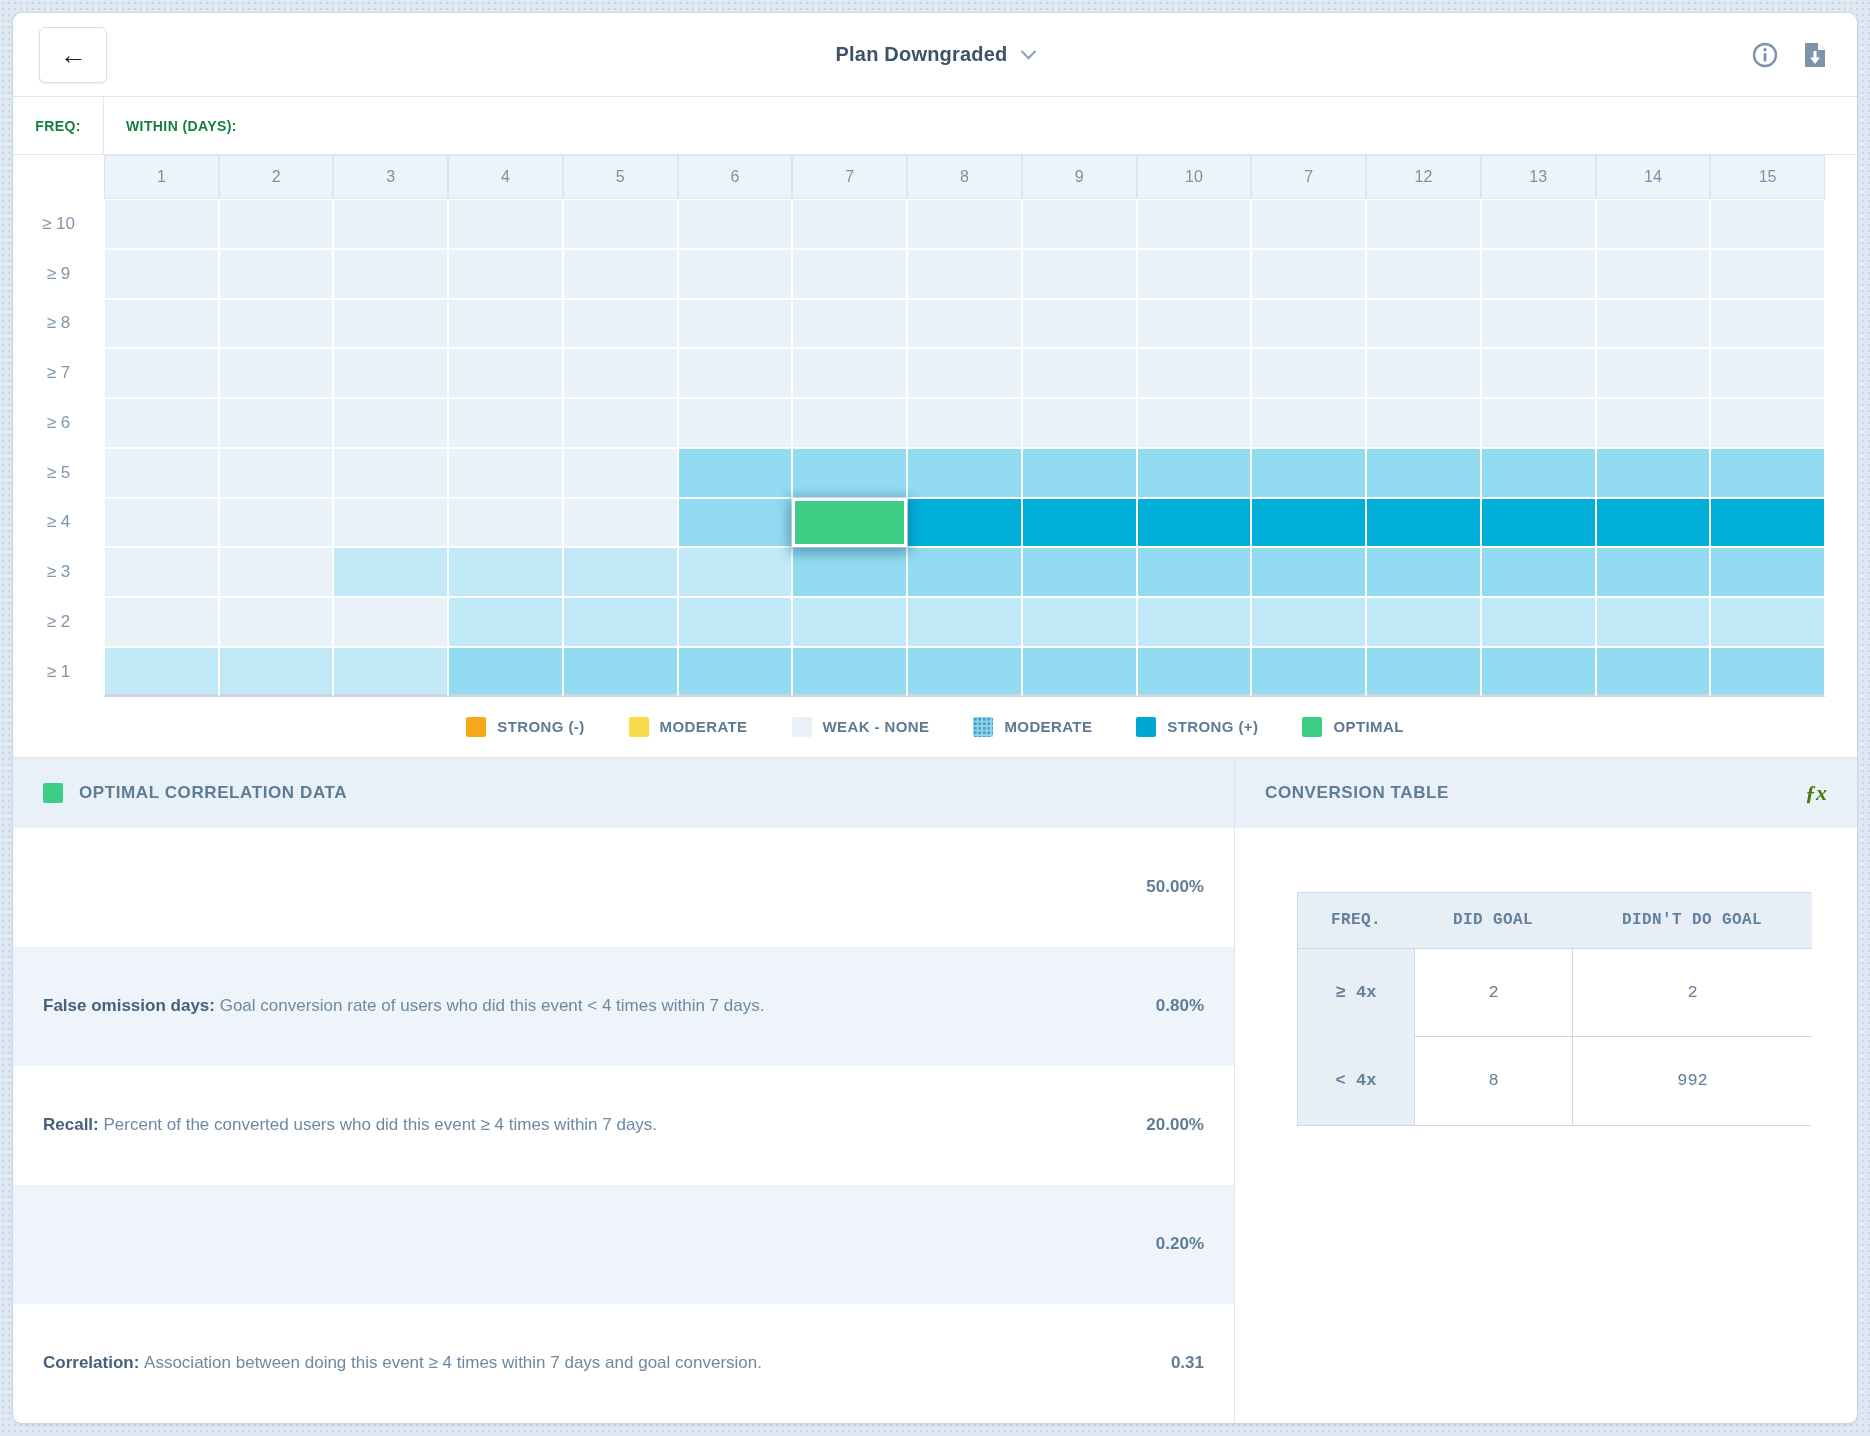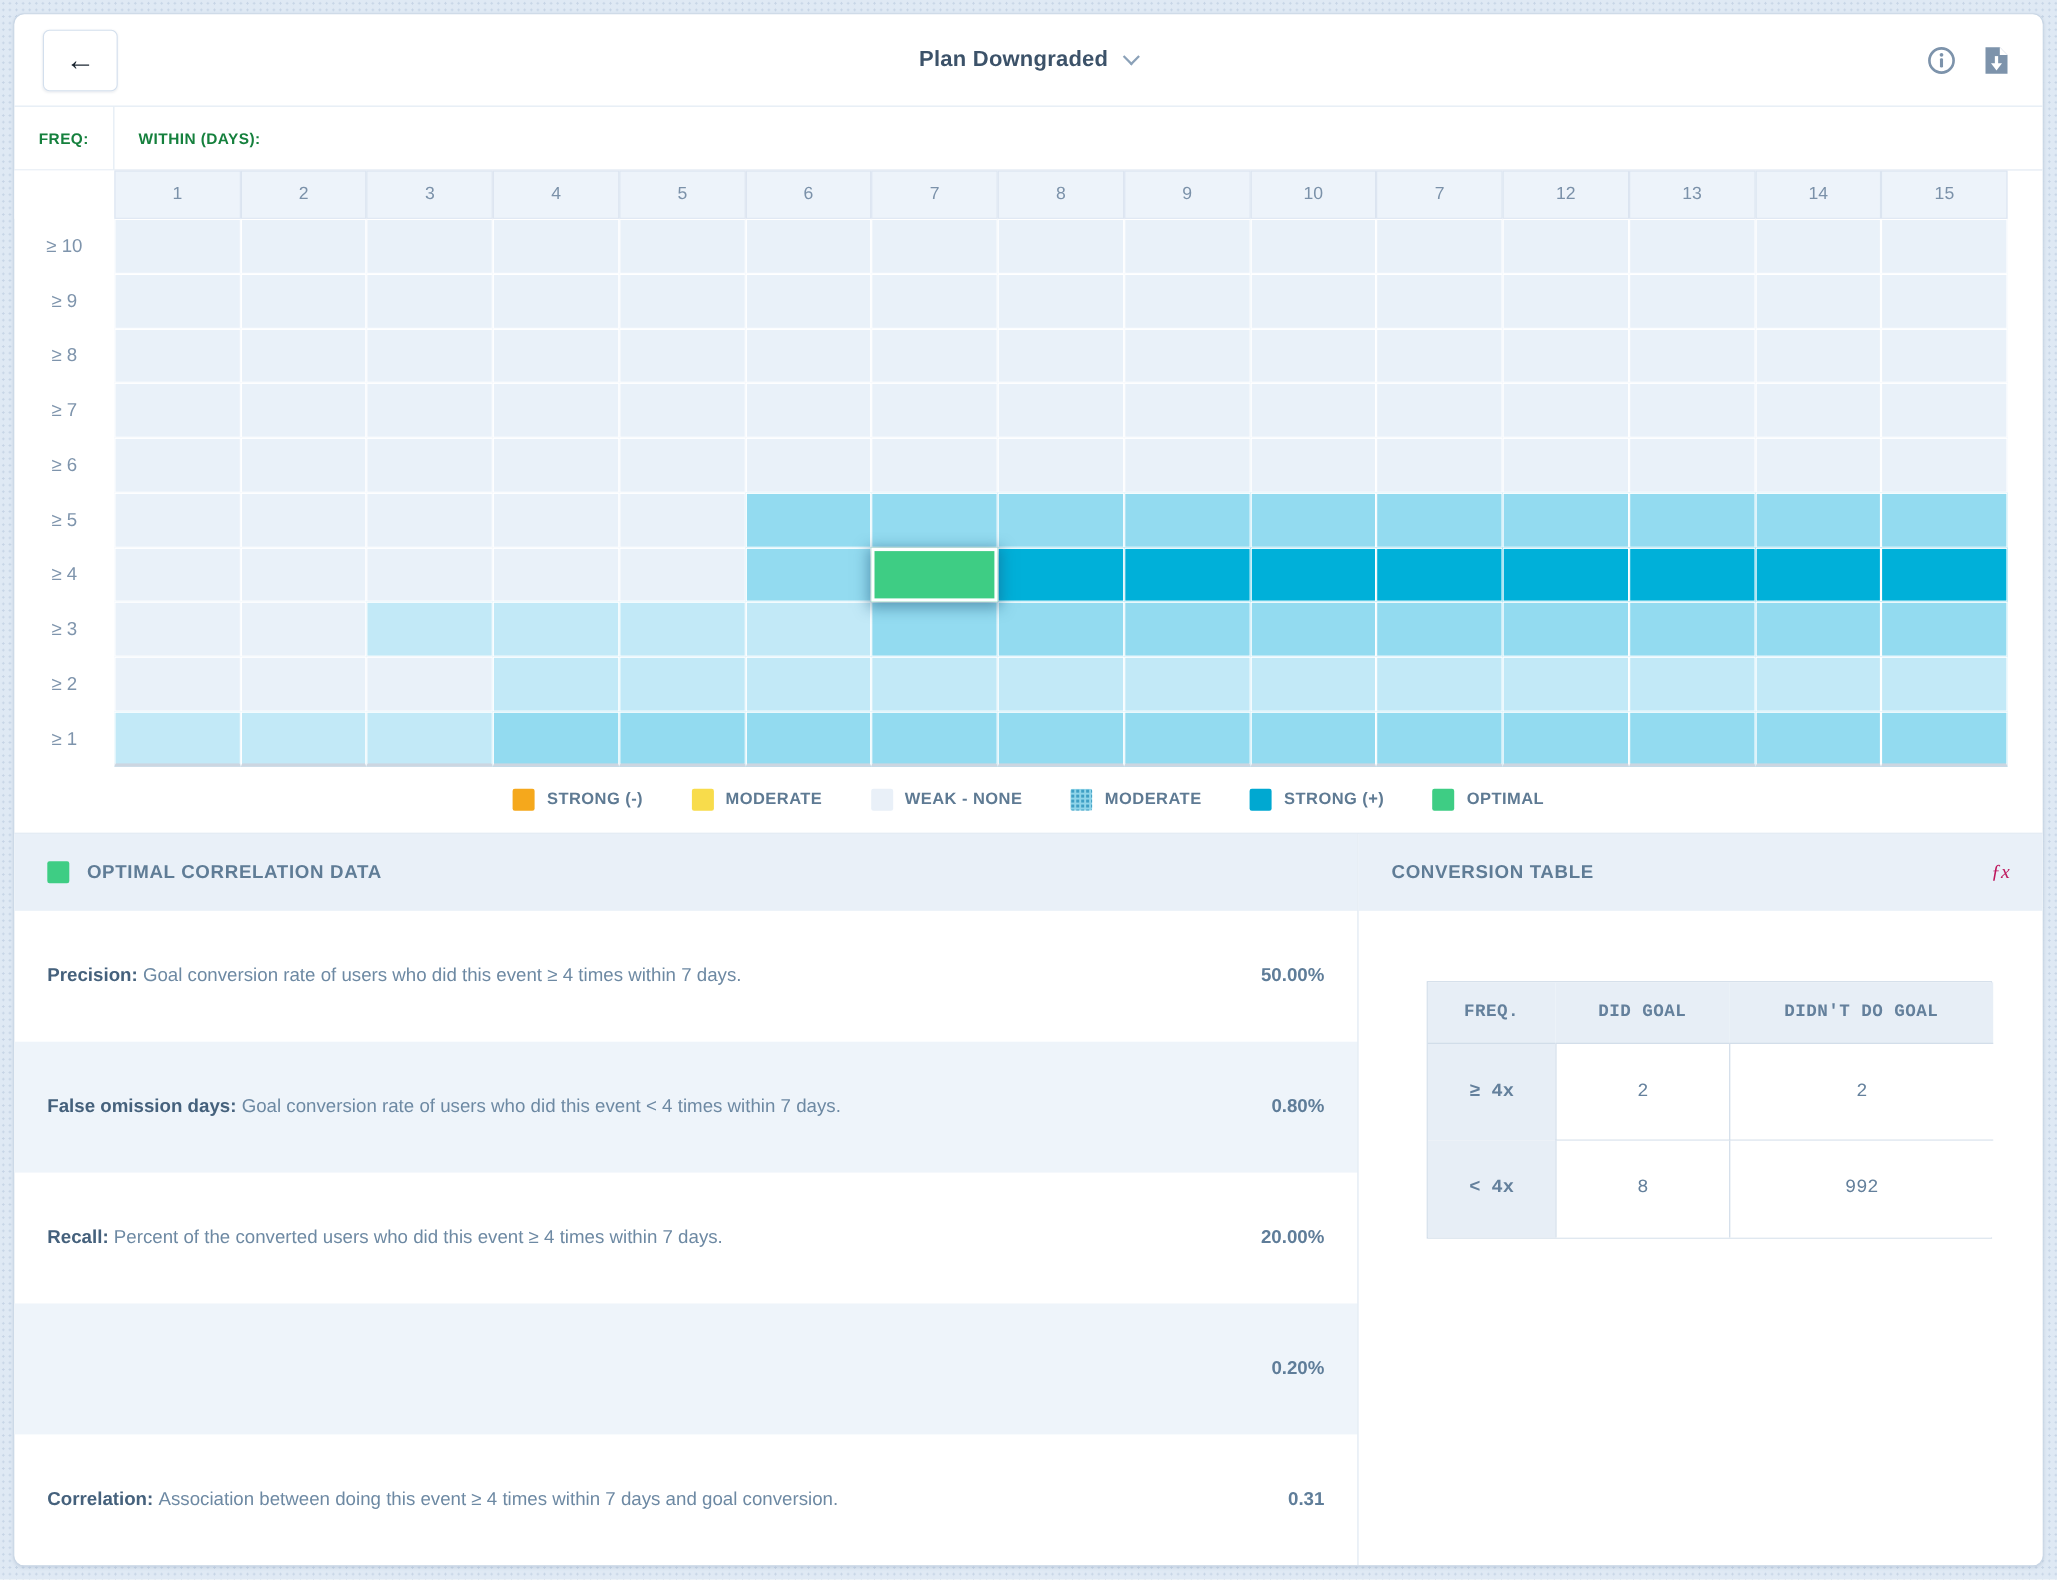--- a/index.html
+++ b/index.html
@@ -72,21 +72,21 @@
   .legend-label { font-size:15px; font-weight:bold; color:#5e7a93; letter-spacing:.4px; }
   
   .bottom { flex:1 1 auto; display:flex; border-top:1px solid #dce6f1; }
   .left-panel { flex:1 1 auto; display:flex; flex-direction:column; }
   .right-panel { width:623px; flex:0 0 623px; border-left:1px solid #dce6f1; display:flex; flex-direction:column; }
   .panel-header {
     height:70px; flex:0 0 70px; background:#e9f0f8;
     display:flex; align-items:center; padding:0 30px; gap:16px;
   }
   .panel-title { font-size:17px; font-weight:bold; color:#5f7c96; letter-spacing:.6px; }
-  .fx-icon { margin-left:auto; font-family:"Liberation Serif", serif; font-style:italic; font-size:18px; font-weight:normal; color:#be185d; cursor:pointer; }
+  .fx-icon { margin-left:auto; font-family:"Liberation Serif", serif; font-style:italic; font-size:22px; font-weight:bold; color:#4d7c0f; cursor:pointer; }
   .stat-rows { flex:1 1 auto; display:flex; flex-direction:column; }
   .stat-row { flex:1 1 auto; display:flex; align-items:center; padding:0 30px; font-size:17px; }
   .stat-row.alt { background:#eef4fa; }
   .stat-text { color:#6d89a3; }
   .stat-label { font-weight:bold; color:#45617c; }
   .stat-value { margin-left:auto; font-weight:bold; color:#5f7d99; padding-left:20px; white-space:nowrap; }
   
   .conv-wrap { padding:64px 0 0 62px; }
   .conv {
     display:grid; grid-template-columns:116px 158px 240px;
@@ -347,21 +347,20 @@
 
   <div class="bottom">
 
     <div class="left-panel">
       <div class="panel-header">
         <span class="swatch" id="optimal-swatch" style="background: rgb(62, 205, 132);"></span>
         <span class="panel-title">OPTIMAL CORRELATION DATA</span>
       </div>
       <div class="stat-rows" id="stat-rows">
           <div class="stat-row">
-            <div class="stat-text"><span class="stat-label">Precision: </span>Goal conversion rate of users who did this event ≥ 4 times within 7 days.</div>
             <div class="stat-value">50.00%</div>
           </div>
           <div class="stat-row alt">
             <div class="stat-text"><span class="stat-label">False omission days: </span>Goal conversion rate of users who did this event &lt; 4 times within 7 days.</div>
             <div class="stat-value">0.80%</div>
           </div>
           <div class="stat-row">
             <div class="stat-text"><span class="stat-label">Recall: </span>Percent of the converted users who did this event ≥ 4 times within 7 days.</div>
             <div class="stat-value">20.00%</div>
           </div>

